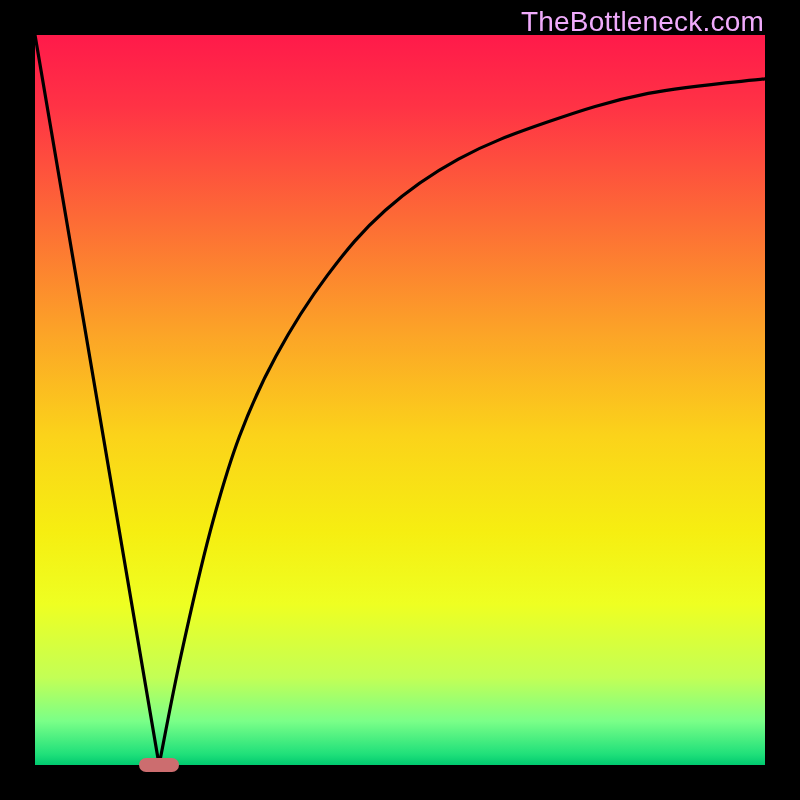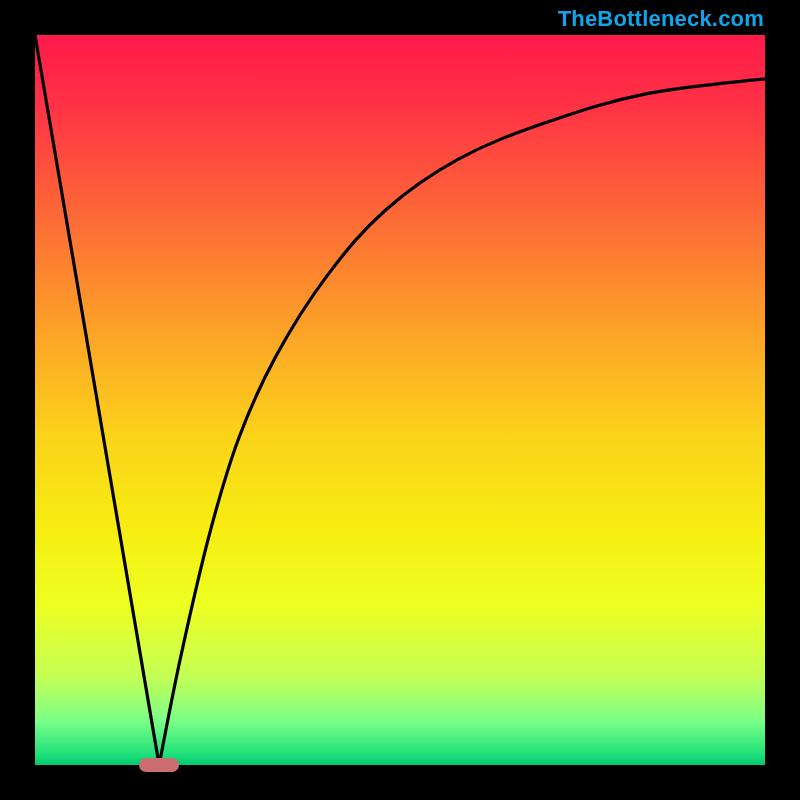--- a/index.html
+++ b/index.html
@@ -23,23 +23,23 @@
     left: 0;
     top: 0;
     width: 730px;
     height: 730px;
   }
   .watermark {
     position: absolute;
     top: 6px;
     right: 36px;
     font-family: Arial, Helvetica, sans-serif;
-    font-size: 22px;
-    color: #0ea5e9;
-    font-weight: 700;
+    font-size: 28px;
+    color: #f0abfc;
+    font-weight: 400;
     letter-spacing: 0.2px;
     z-index: 10;
   }
   .marker {
     position: absolute;
     background: #cc6d6f;
     border-radius: 10px;
     z-index: 5;
   }
   svg.curve {

